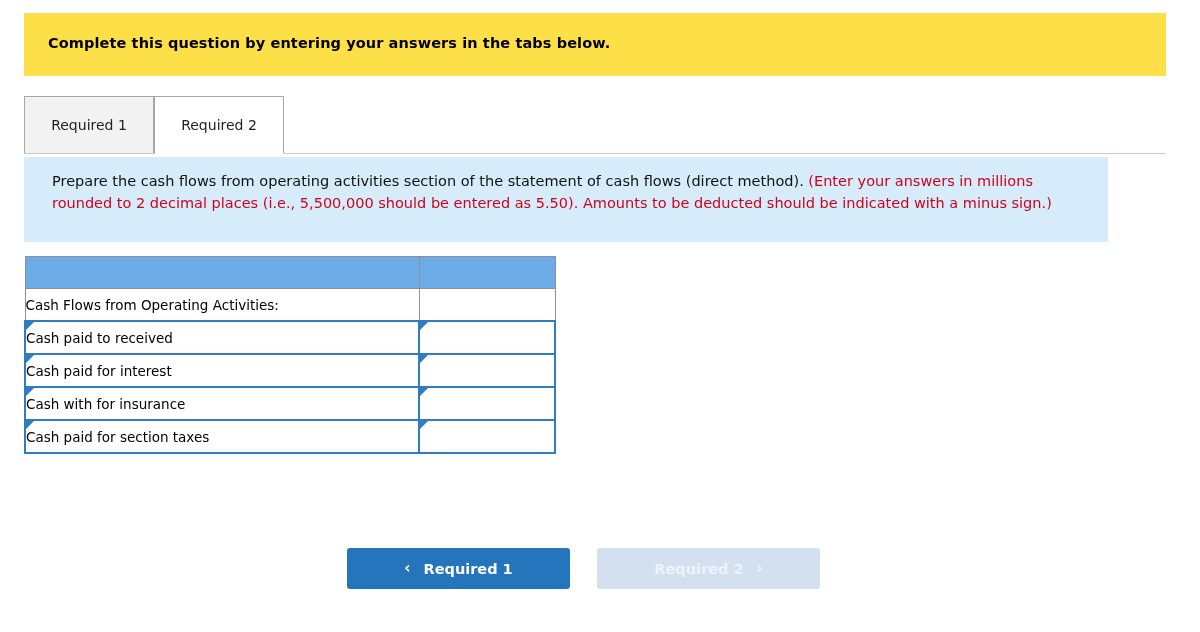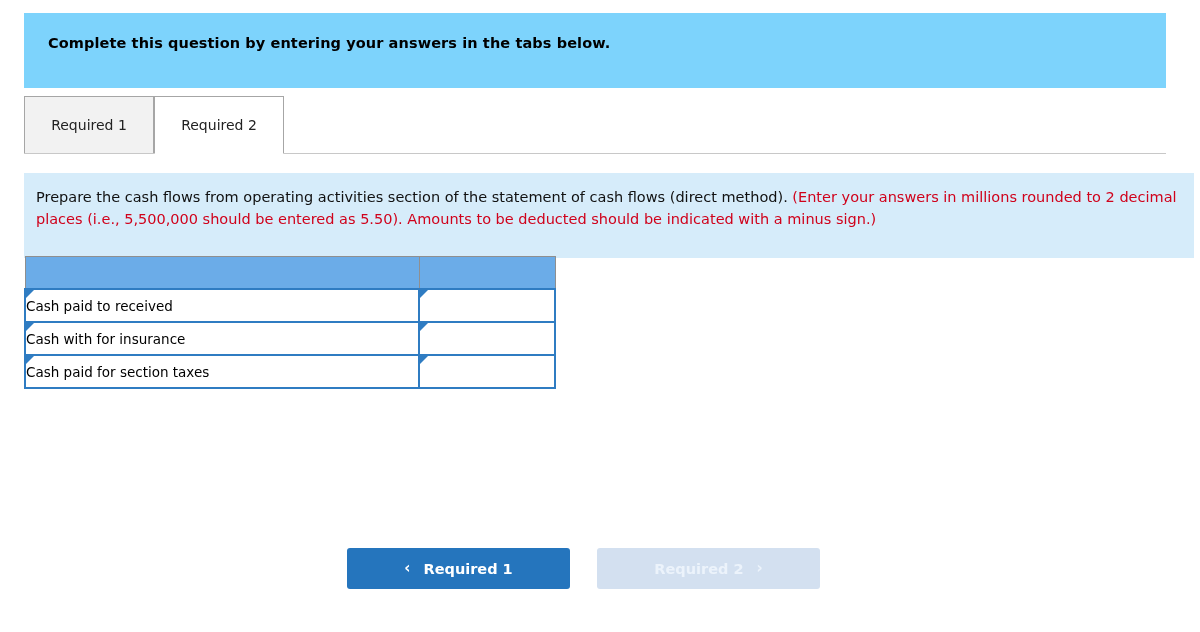--- a/index.html
+++ b/index.html
@@ -16,22 +16,22 @@
     position: relative;
     overflow: hidden;
   }
 
   
   .banner {
     position: absolute;
     left: 24px;
     top: 13px;
     width: 1142px;
-    height: 75px;
-    background: #7dd3fc;
+    height: 63px;
+    background: #fde047;
     box-sizing: border-box;
   }
   .banner-title {
     position: absolute;
     left: 24px;
     top: 22px;
     font-size: 14.5px;
     font-weight: bold;
     color: #000;
     white-space: nowrap;
@@ -80,26 +80,25 @@
     width: 1142px;
     height: 1px;
     background: #c8c8c8;
   }
 
   
   .instructions {
     position: absolute;
     left: 24px;
     top: 157px;
-    width: 1170px;
+    width: 1084px;
     height: 85px;
     background: #d6ecfa;
     box-sizing: border-box;
-    padding: 14px 12px 0 12px;
-    margin-top: 16px;
+    padding: 14px 12px 0 28px;
   }
   .instructions p {
     margin: 0;
     font-size: 14.5px;
     line-height: 21.5px;
     color: #111;
   }
   .req-note {
     color: #d0021b;
   }
@@ -245,37 +244,54 @@
   <colgroup>
       <col class="col-label">
       <col class="col-value">
     </colgroup>
   <tbody>
     <tr>
       <td class="hdr-cell"></td>
       <td class="hdr-cell"></td>
     </tr>
 
+    <tr>
+      <td class="cell-plain">Cash Flows from Operating Activities:</td>
+      <td class="cell-blank"></td>
+    </tr>
 
 
 
     <tr>
       <td class="cell-edit label-indent">
         <span class="flag"></span>
         <span>Cash paid to received</span>
       </td>
       <td class="cell-edit">
         <span class="flag"></span>
         <span class="money">
           <span class="sym"></span>
           <span class="amt"></span>
         </span>
       </td>
     </tr>
 
+    <tr>
+      <td class="cell-edit label-indent">
+        <span class="flag"></span>
+        <span>Cash paid for interest</span>
+      </td>
+      <td class="cell-edit">
+        <span class="flag"></span>
+        <span class="money">
+          <span class="sym"></span>
+          <span class="amt"></span>
+        </span>
+      </td>
+    </tr>
 
     <tr>
       <td class="cell-edit label-indent">
         <span class="flag"></span>
         <span>Cash with for insurance</span>
       </td>
       <td class="cell-edit">
         <span class="flag"></span>
         <span class="money">
           <span class="sym"></span>

